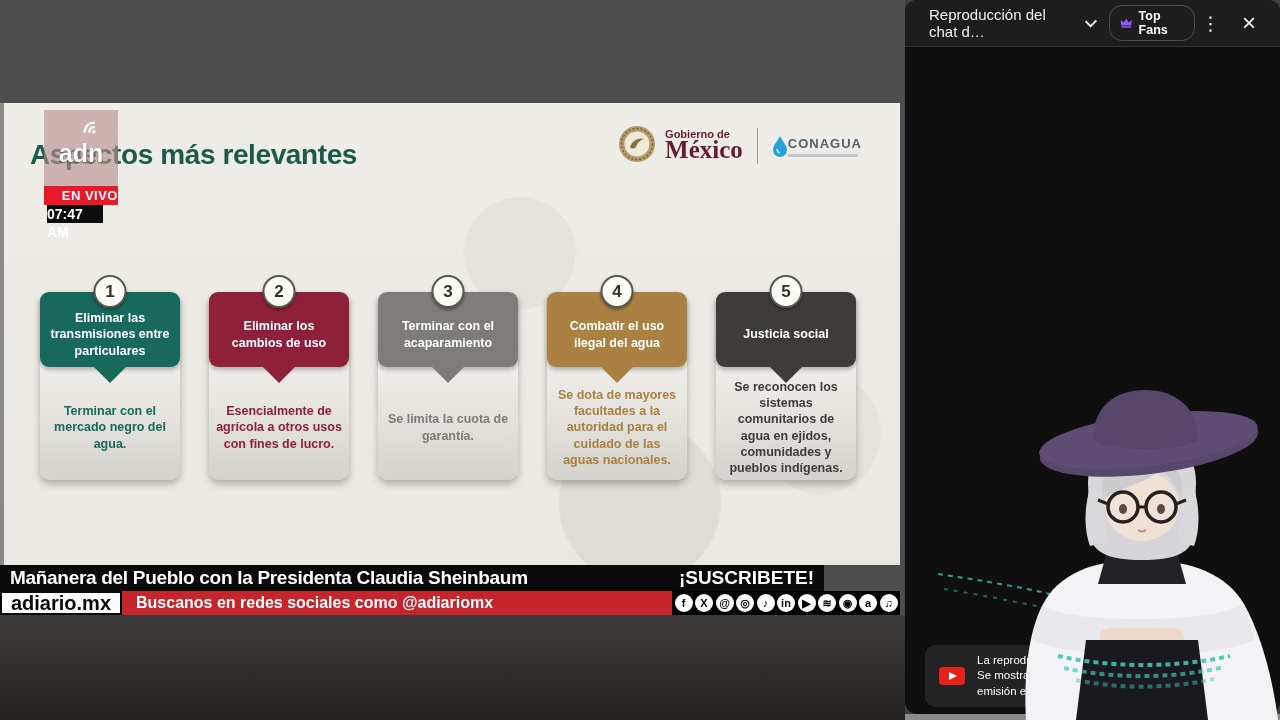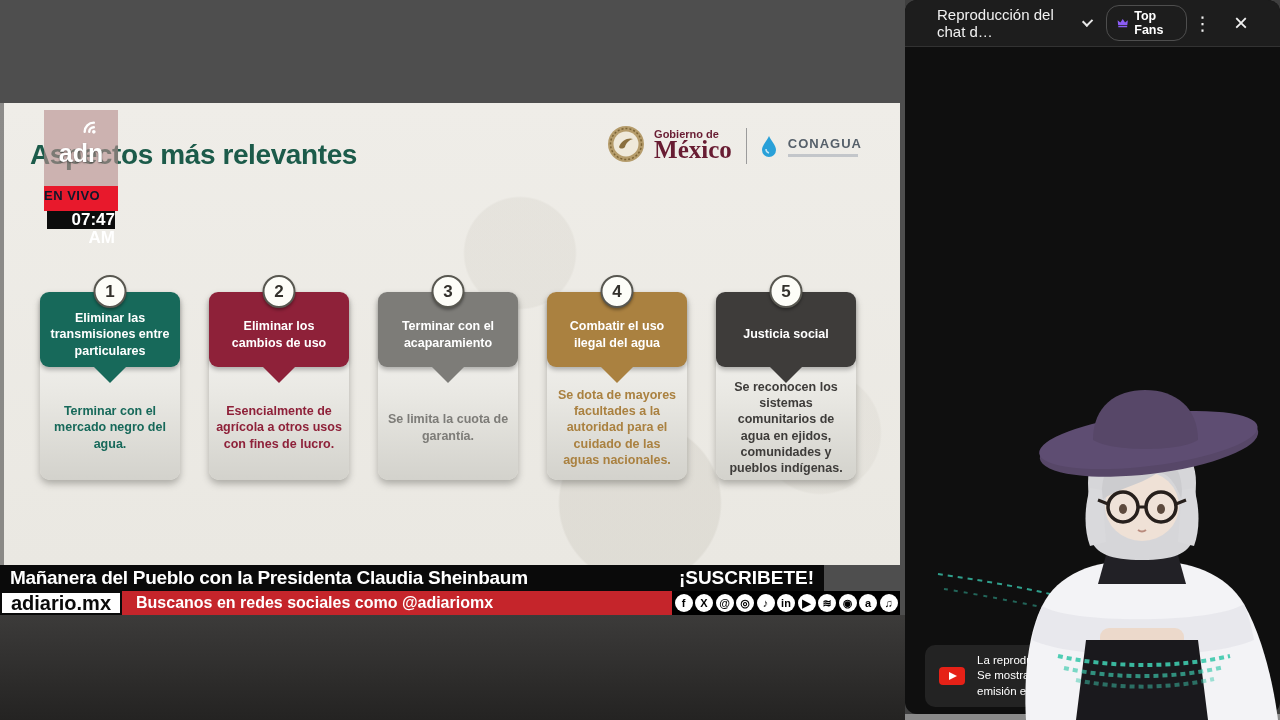--- a/index.html
+++ b/index.html
@@ -23,35 +23,35 @@
                  color:#1c5b4a; letter-spacing:-.4px; }
 
   
   .gov { position:absolute; top:22px; right:38px; display:flex; align-items:center; }
   .eagle-wrap { margin-right:9px; }
   .gov-small { font-size:11px; font-weight:bold; color:#681c32; }
   .gov-large { font-size:25px; font-weight:bold; color:#681c32; margin-top:-4px;
                font-family:"Liberation Serif", serif; }
   .sep { width:1px; height:36px; background:#9b9b9b; margin:0 14px; }
   .conagua { display:flex; align-items:center; }
-  .conagua-txt { margin-left:11px; }
+  .conagua-txt { margin-left:0; }
   .conagua-name { font-size:13px; font-weight:bold; color:#56606a; letter-spacing:1px; }
   .conagua-sub { height:3px; width:70px; background:#c3c6ca; margin-top:3px; }
 
   
   .adn { position:absolute; left:44px; top:7px; width:74px; z-index:4; }
   .adn-box { width:74px; height:76px; background:rgba(182,142,142,.62);
              display:flex; align-items:flex-end; justify-content:center; }
   .adn-logo { display:flex; align-items:flex-end; padding-bottom:20px;
               color:#fff; font-weight:bold; font-size:25px; line-height:1;
               text-shadow:0 1px 2px rgba(0,0,0,.45);flex-direction:column; }
-  .adn-live { background:#e8192c; color:#0f172a; font-weight:bold; font-size:13px;
-              text-align:left; height:25px; line-height:19px; letter-spacing:.5px; }
-  .adn-time { background:#0c0c0c; color:#fff; font-weight:bold; font-size:17px;
-              text-align:right; height:18px; line-height:18px; width:68px; margin-left:3px; }
+  .adn-live { background:#e8192c; color:#ffffff; font-weight:bold; font-size:13px;
+              text-align:right; height:19px; line-height:19px; letter-spacing:.5px; }
+  .adn-time { background:#0c0c0c; color:#fff; font-weight:bold; font-size:14px;
+              text-align:left; height:18px; line-height:18px; width:56px; margin-left:3px; }
 
   
   .cards { position:absolute; left:40px; top:172px; display:flex; gap:29px; }
   .card  { width:140px; position:relative; padding-top:17px; --c:#444; }
   .num   { position:absolute; top:0; left:50%; transform:translateX(-50%);
            width:33px; height:33px; border-radius:50%; background:#fdfdf8;
            border:2px solid #585750; z-index:3; display:flex; align-items:center;
            justify-content:center; font-weight:bold; font-size:17px; color:#33312c;
            box-shadow:0 2px 3px rgba(0,0,0,.35); }
   .cbody { position:relative; height:188px; border-radius:10px;
@@ -85,21 +85,21 @@
           justify-content:space-evenly; }
   .sicon { width:18px; height:18px; border-radius:50%; background:#fff; color:#000;
           font-weight:bold; font-size:11px; display:flex; align-items:center;
           justify-content:center; cursor:pointer; }
 
   
   .chat { position:absolute; left:905px; top:0; width:375px; height:714px;
           background:#0f0f0f; border-radius:12px; z-index:1; }
   .chat-header { height:47px; background:#1d1d1d; border-bottom:1px solid #323232;
           border-radius:12px 12px 0 0; display:flex; align-items:center;
-          padding:0 32px; }
+          padding:0 24px; }
   .chat-title { color:#f1f1f1; font-size:15px; }
   .chev { width:9px; height:9px; border-right:2px solid #e8e8e8; border-bottom:2px solid #e8e8e8;
           transform:rotate(45deg); margin:-4px 0 0 9px; cursor:pointer; }
   .badge { display:flex; align-items:center; gap:6px; border:1px solid #4e4e4e;
           border-radius:13px; padding:3px 10px; margin-left:14px; cursor:pointer; }
   .badge-label { color:#fff; font-weight:bold; font-size:12.5px; }
   .dots { margin-left:auto; color:#f1f1f1; font-size:19px; cursor:pointer; padding:0 6px; }
   .close { color:#f1f1f1; font-size:24px; line-height:1; margin-left:16px; cursor:pointer; }
 
   .notice { position:absolute; left:20px; top:645px; width:322px; height:62px;

